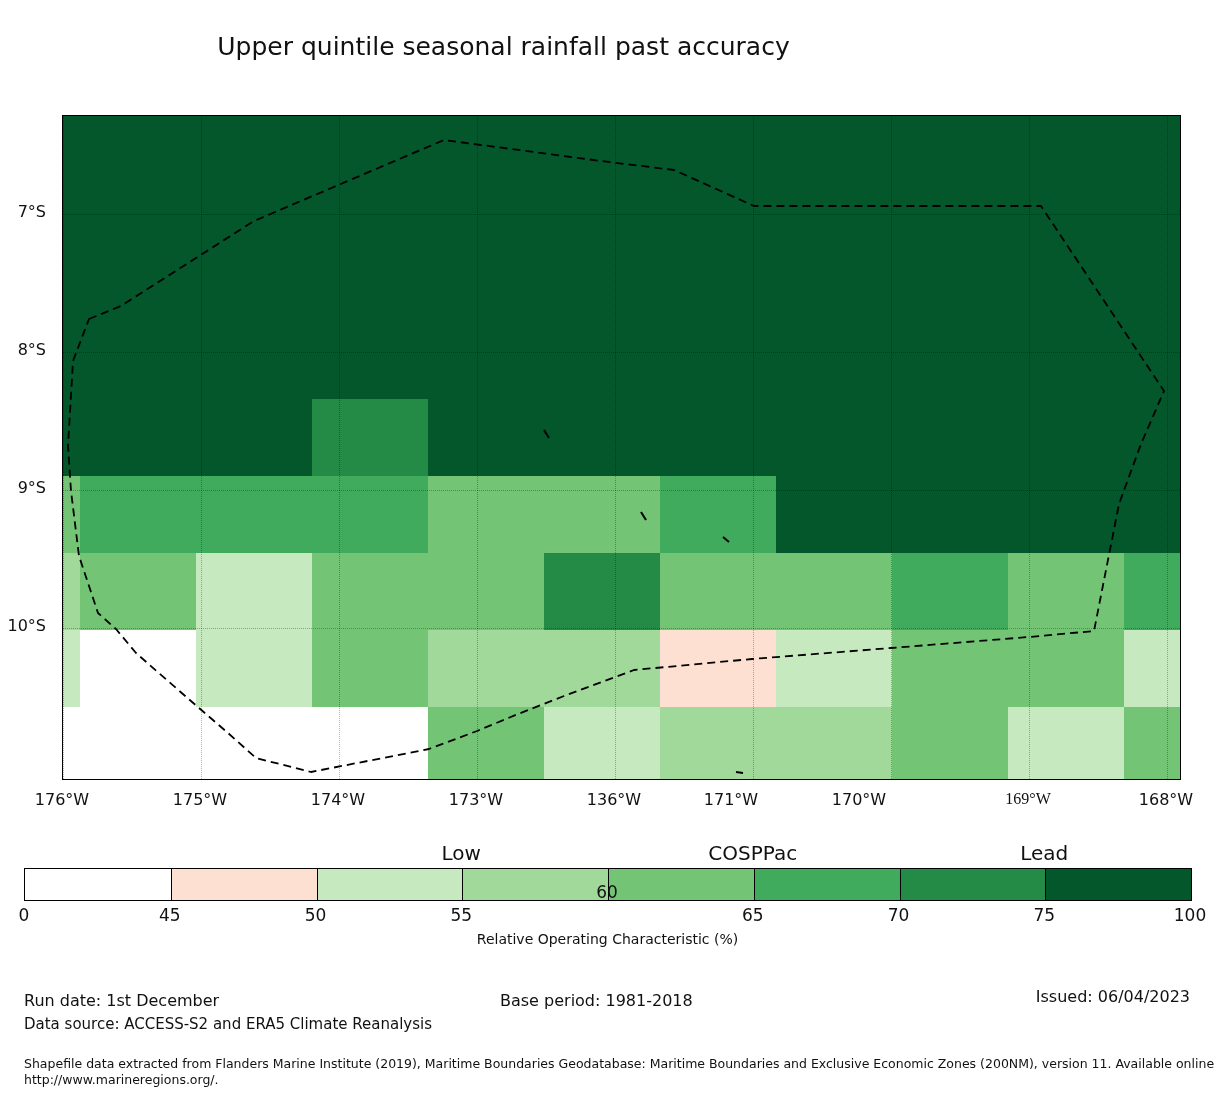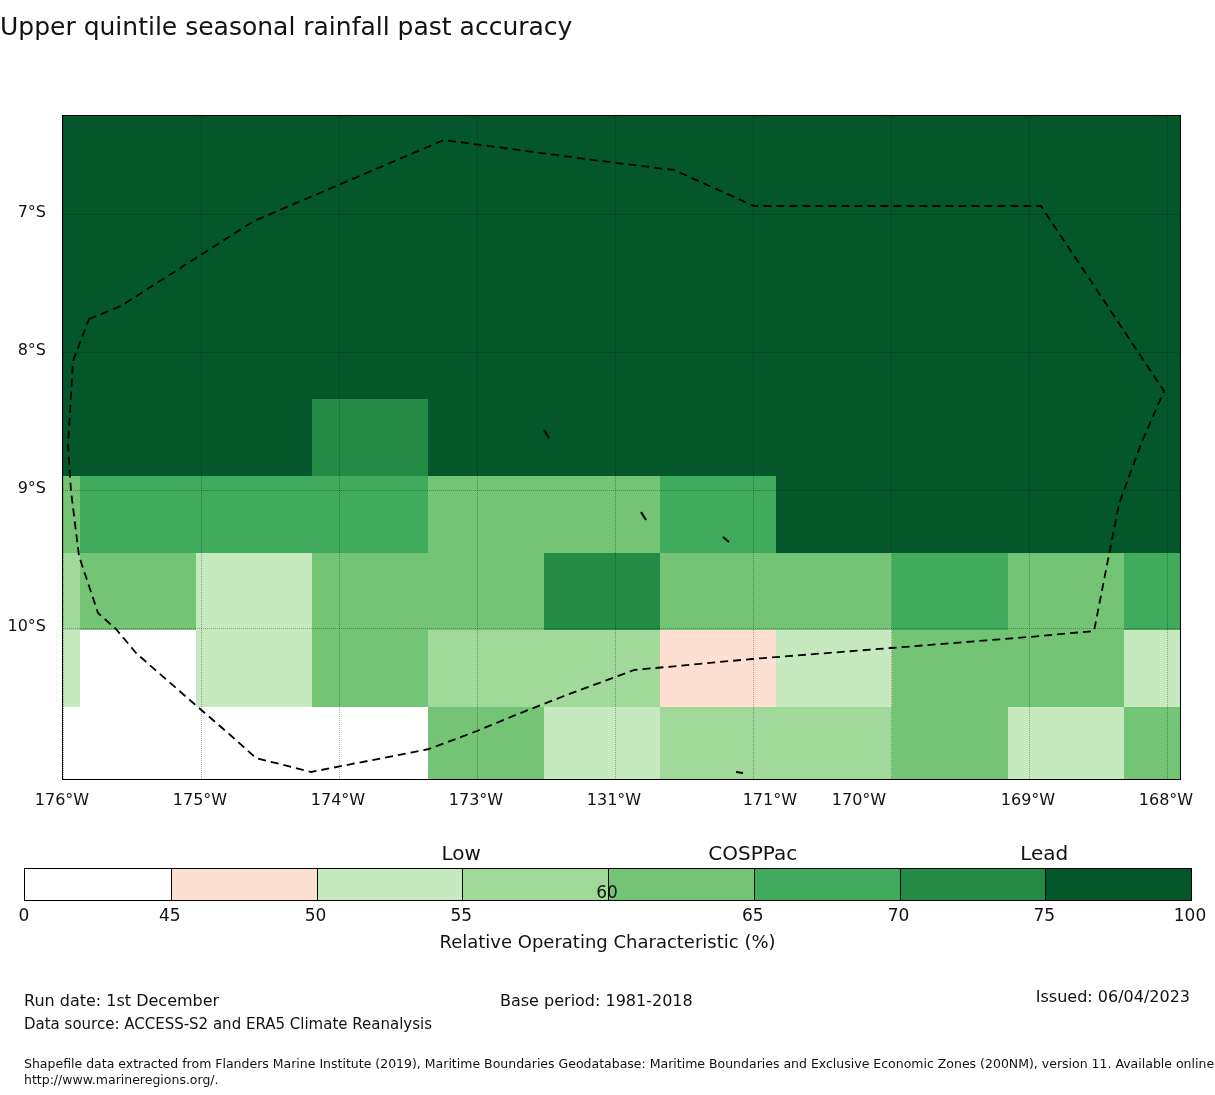--- a/index.html
+++ b/index.html
@@ -1,31 +1,31 @@
 <!DOCTYPE html>
 <html><head>
 <meta charset="utf-8">
 <style>
   html,body{margin:0;padding:0;background:#fff;}
   #canvas{position:relative;width:1215px;height:1095px;background:#ffffff;overflow:hidden;
           font-family:"DejaVu Sans","Liberation Sans",sans-serif;color:#111;}
-  .title-line{position:absolute;left:0;width:1007px;text-align:left;font-size:25px;color:#111;}
+  .title-line{position:absolute;left:0;width:1007px;text-align:center;font-size:25px;color:#111;margin-top:20px;}
   #map{position:absolute;background:#fff;border:1px solid #000;}
   .cell{position:absolute;}
   .gridline-v{position:absolute;top:0;width:0;border-left:1px dotted rgba(0,0,0,0.30);}
   .gridline-h{position:absolute;left:0;height:0;border-top:1px dotted rgba(0,0,0,0.30);}
   #eez-svg{position:absolute;left:0;top:0;}
   .xtick{position:absolute;width:90px;text-align:center;font-size:16px;color:#111;}
   .ytick{position:absolute;width:60px;text-align:right;font-size:16px;color:#111;}
   #colorbar{position:absolute;border:1px solid #000;display:flex;}
   .cb-seg{height:100%;box-sizing:border-box;border-left:1px solid #000;}
   .cb-seg:first-child{border-left:none;}
   .cb-num{position:absolute;width:70px;text-align:center;font-size:17px;color:#111;}
   .cb-cat{position:absolute;width:140px;text-align:center;font-size:20px;color:#111;}
-  #cb-title{position:absolute;left:0;width:1215px;text-align:center;font-size:18px;color:#111;}
+  #cb-title{position:absolute;left:0;width:1215px;text-align:center;font-size:14px;color:#111;}
   .foot{position:absolute;color:#111;white-space:nowrap;}
 </style>
 </head>
 <body>
 
 <div id="canvas">
   <div class="title-line" style="top:12px;">Upper quintile seasonal rainfall past accuracy</div>
 
   <div id="map" style="left: 62px; top: 115px; width: 1117px; height: 663px;">
       <div class="cell" style="left: 0px; top: 0px; width: 17px; height: 283px; background: rgb(4, 86, 43);"></div>
@@ -113,24 +113,24 @@
         <line x1="578" y1="396" x2="583" y2="404" stroke="#000" stroke-width="2"></line>
         <line x1="660" y1="421" x2="666" y2="426" stroke="#000" stroke-width="2"></line>
         <line x1="673" y1="656" x2="680" y2="657" stroke="#000" stroke-width="2"></line>
       </svg>
     </div>
   <div id="xticks">
       <div class="xtick" style="left: 17px; top: 790px;">176°W</div>
       <div class="xtick" style="left: 155px; top: 790px;">175°W</div>
       <div class="xtick" style="left: 293px; top: 790px;">174°W</div>
       <div class="xtick" style="left: 431px; top: 790px;">173°W</div>
-      <div class="xtick" style="left: 569px; top: 790px;">131°W</div>
-      <div class="xtick" style="left: 707px; top: 790px; text-align: right;">171°W</div>
+      <div class="xtick" style="left: 569px; top: 790px;">136°W</div>
+      <div class="xtick" style="left: 686px; top: 790px;">171°W</div>
       <div class="xtick" style="left: 814px; top: 790px;">170°W</div>
-      <div class="xtick" style="left: 983px; top: 790px;">169°W</div>
+      <div class="xtick" style="left: 983px; top: 790px; font-family: Liberation Serif, serif;">169°W</div>
       <div class="xtick" style="left: 1121px; top: 790px;">168°W</div>
     </div>
   <div id="yticks">
       <div class="ytick" style="left: -14px; top: 202px;">7°S</div>
       <div class="ytick" style="left: -14px; top: 340px;">8°S</div>
       <div class="ytick" style="left: -14px; top: 478px;">9°S</div>
       <div class="ytick" style="left: -14px; top: 616px;">10°S</div>
     </div>
 
   <div id="cb-cats">

